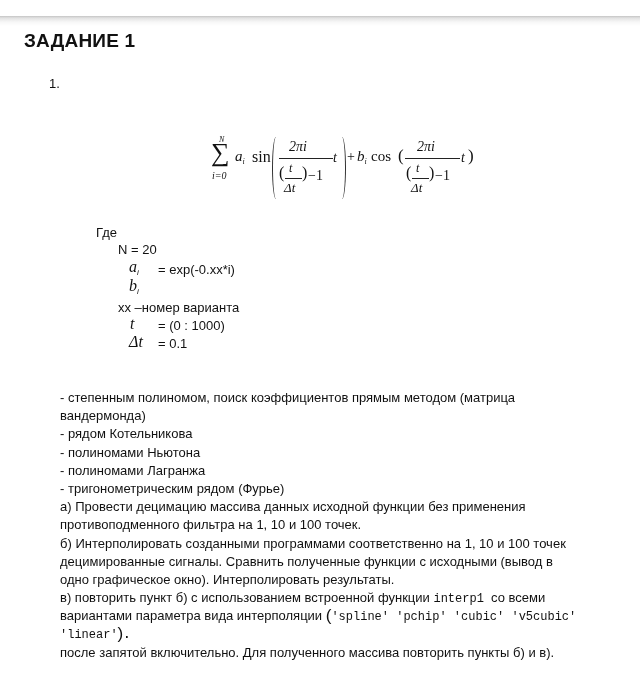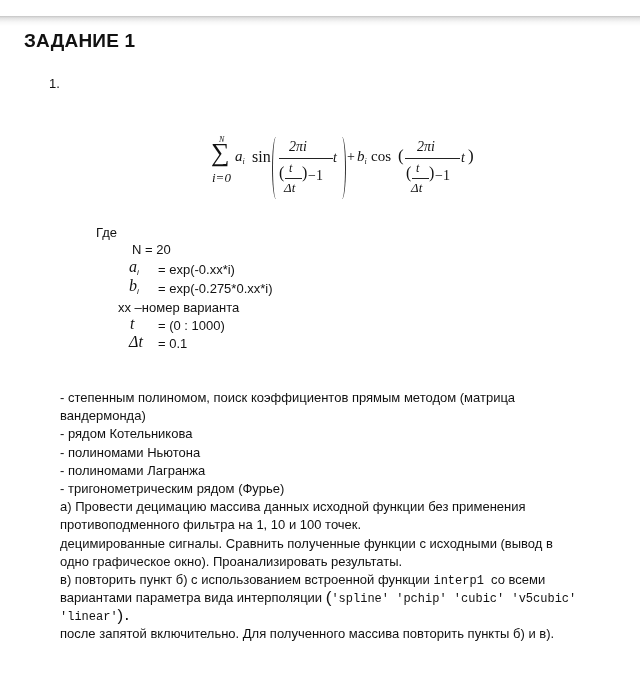--- a/index.html
+++ b/index.html
@@ -38,21 +38,21 @@
 <div class="page">
   <div class="topshadow"></div>
 
   <div class="title">ЗАДАНИЕ 1</div>
 
   <div class="item-num">1.</div>
 
   <div class="formula">
     <span class="ab" style="left:14px;top:1px;font-size:8px;font-style:italic">N</span>
     <span class="ab" style="left:6px;top:6px;font-size:26px;line-height:26px">∑</span>
-    <span class="ab" style="left:7px;top:36px;font-size:13px;font-style:italic">i=0</span>
+    <span class="ab" style="left:7px;top:36px;font-size:10px;font-style:italic">i=0</span>
 
     <span class="ab" style="left:30px;top:14px;font-size:15px;font-style:italic"><span>a</span><span class="sub">i</span></span>
     <span class="ab" style="left:47px;top:14px;font-size:16px">sin</span>
 
     <span class="ab" style="left:67px;top:3px;width:7px;height:62px;border-left:1.3px solid #333;border-radius:50% 0 0 50% / 50% 0 0 50%"></span>
     <span class="ab" style="left:84px;top:5px;font-size:14px;font-style:italic">2πi</span>
     <span class="ab" style="left:74px;top:24px;width:54px;border-top:1px solid #222"></span>
     <span class="ab" style="left:128px;top:16px;font-size:14px;font-style:italic">t</span>
     <span class="ab" style="left:74px;top:30px;font-size:16px">(</span>
     <span class="ab" style="left:84px;top:27px;font-size:12px;font-style:italic">t</span>
@@ -72,46 +72,46 @@
     <span class="ab" style="left:263px;top:12px;font-size:17px">)</span>
     <span class="ab" style="left:201px;top:30px;font-size:16px">(</span>
     <span class="ab" style="left:211px;top:27px;font-size:12px;font-style:italic">t</span>
     <span class="ab" style="left:207px;top:44px;width:17px;border-top:1px solid #222"></span>
     <span class="ab" style="left:206px;top:46px;font-size:13px;font-style:italic">Δt</span>
     <span class="ab" style="left:224px;top:30px;font-size:16px">)</span>
     <span class="ab" style="left:230px;top:34px;font-size:14px">−1</span>
   </div>
 
   <div class="where" style="left:96px;top:208px">Где</div>
-  <div class="where" style="left:132px;top:225px">N = 20</div>
+  <div class="where" style="left:118px;top:225px">N = 20</div>
   <div class="where" style="left:129px;top:242px">
     <span class="it">a</span><span class="sub">i</span>
   </div>
   <div class="where" style="left:158px;top:245px">= exp(-0.xx*i)</div>
   <div class="where" style="left:129px;top:261px">
     <span class="it">b</span><span class="sub">i</span>
   </div>
-  <div class="where" style="left:158px;top:264px">= exp(-0.275*0.xx*i)</div>
   <div class="where" style="left:118px;top:283px">xx –номер варианта</div>
   <div class="where" style="left:130px;top:299px"><span class="it">t</span></div>
   <div class="where" style="left:158px;top:301px">= (0 : 1000)</div>
   <div class="where" style="left:129px;top:317px"><span class="it">Δt</span></div>
   <div class="where" style="left:158px;top:319px">= 0.1</div>
 
   <div class="tasks">
     <div>- степенным полиномом, поиск коэффициентов прямым методом (матрица</div>
     <div>вандермонда)</div>
     <div>- рядом Котельникова</div>
     <div>- полиномами Ньютона</div>
     <div>- полиномами Лагранжа</div>
     <div>- тригонометрическим рядом (Фурье)</div>
     <div>а) Провести децимацию массива данных исходной функции без применения</div>
     <div>противоподменного фильтра на 1, 10 и 100 точек.</div>
+    <div>б) Интерполировать созданными программами соответственно на 1, 10 и 100 точек</div>
     <div>децимированные сигналы. Сравнить полученные функции с исходными (вывод в</div>
-    <div>одно графическое окно). Проанализировать результаты.</div>
+    <div>одно графическое окно). Интерполировать результаты.</div>
     <div>
       <span>в) повторить пункт б) с использованием встроенной функции </span><span class="mono">interp1</span><span style="white-space:pre">  со всеми</span>
     </div>
     <div>
       <span>вариантами параметра вида интерполяции </span><span class="par">(</span><span class="mono">'spline' 'pchip' 'cubic' 'v5cubic'</span>
     </div>
     <div>
       <span class="mono">'linear'</span><span class="par">)</span><span class="mono" style="font-weight:bold">.</span>
     </div>
     <div>после запятой включительно. Для полученного массива повторить пункты б) и в).</div>

